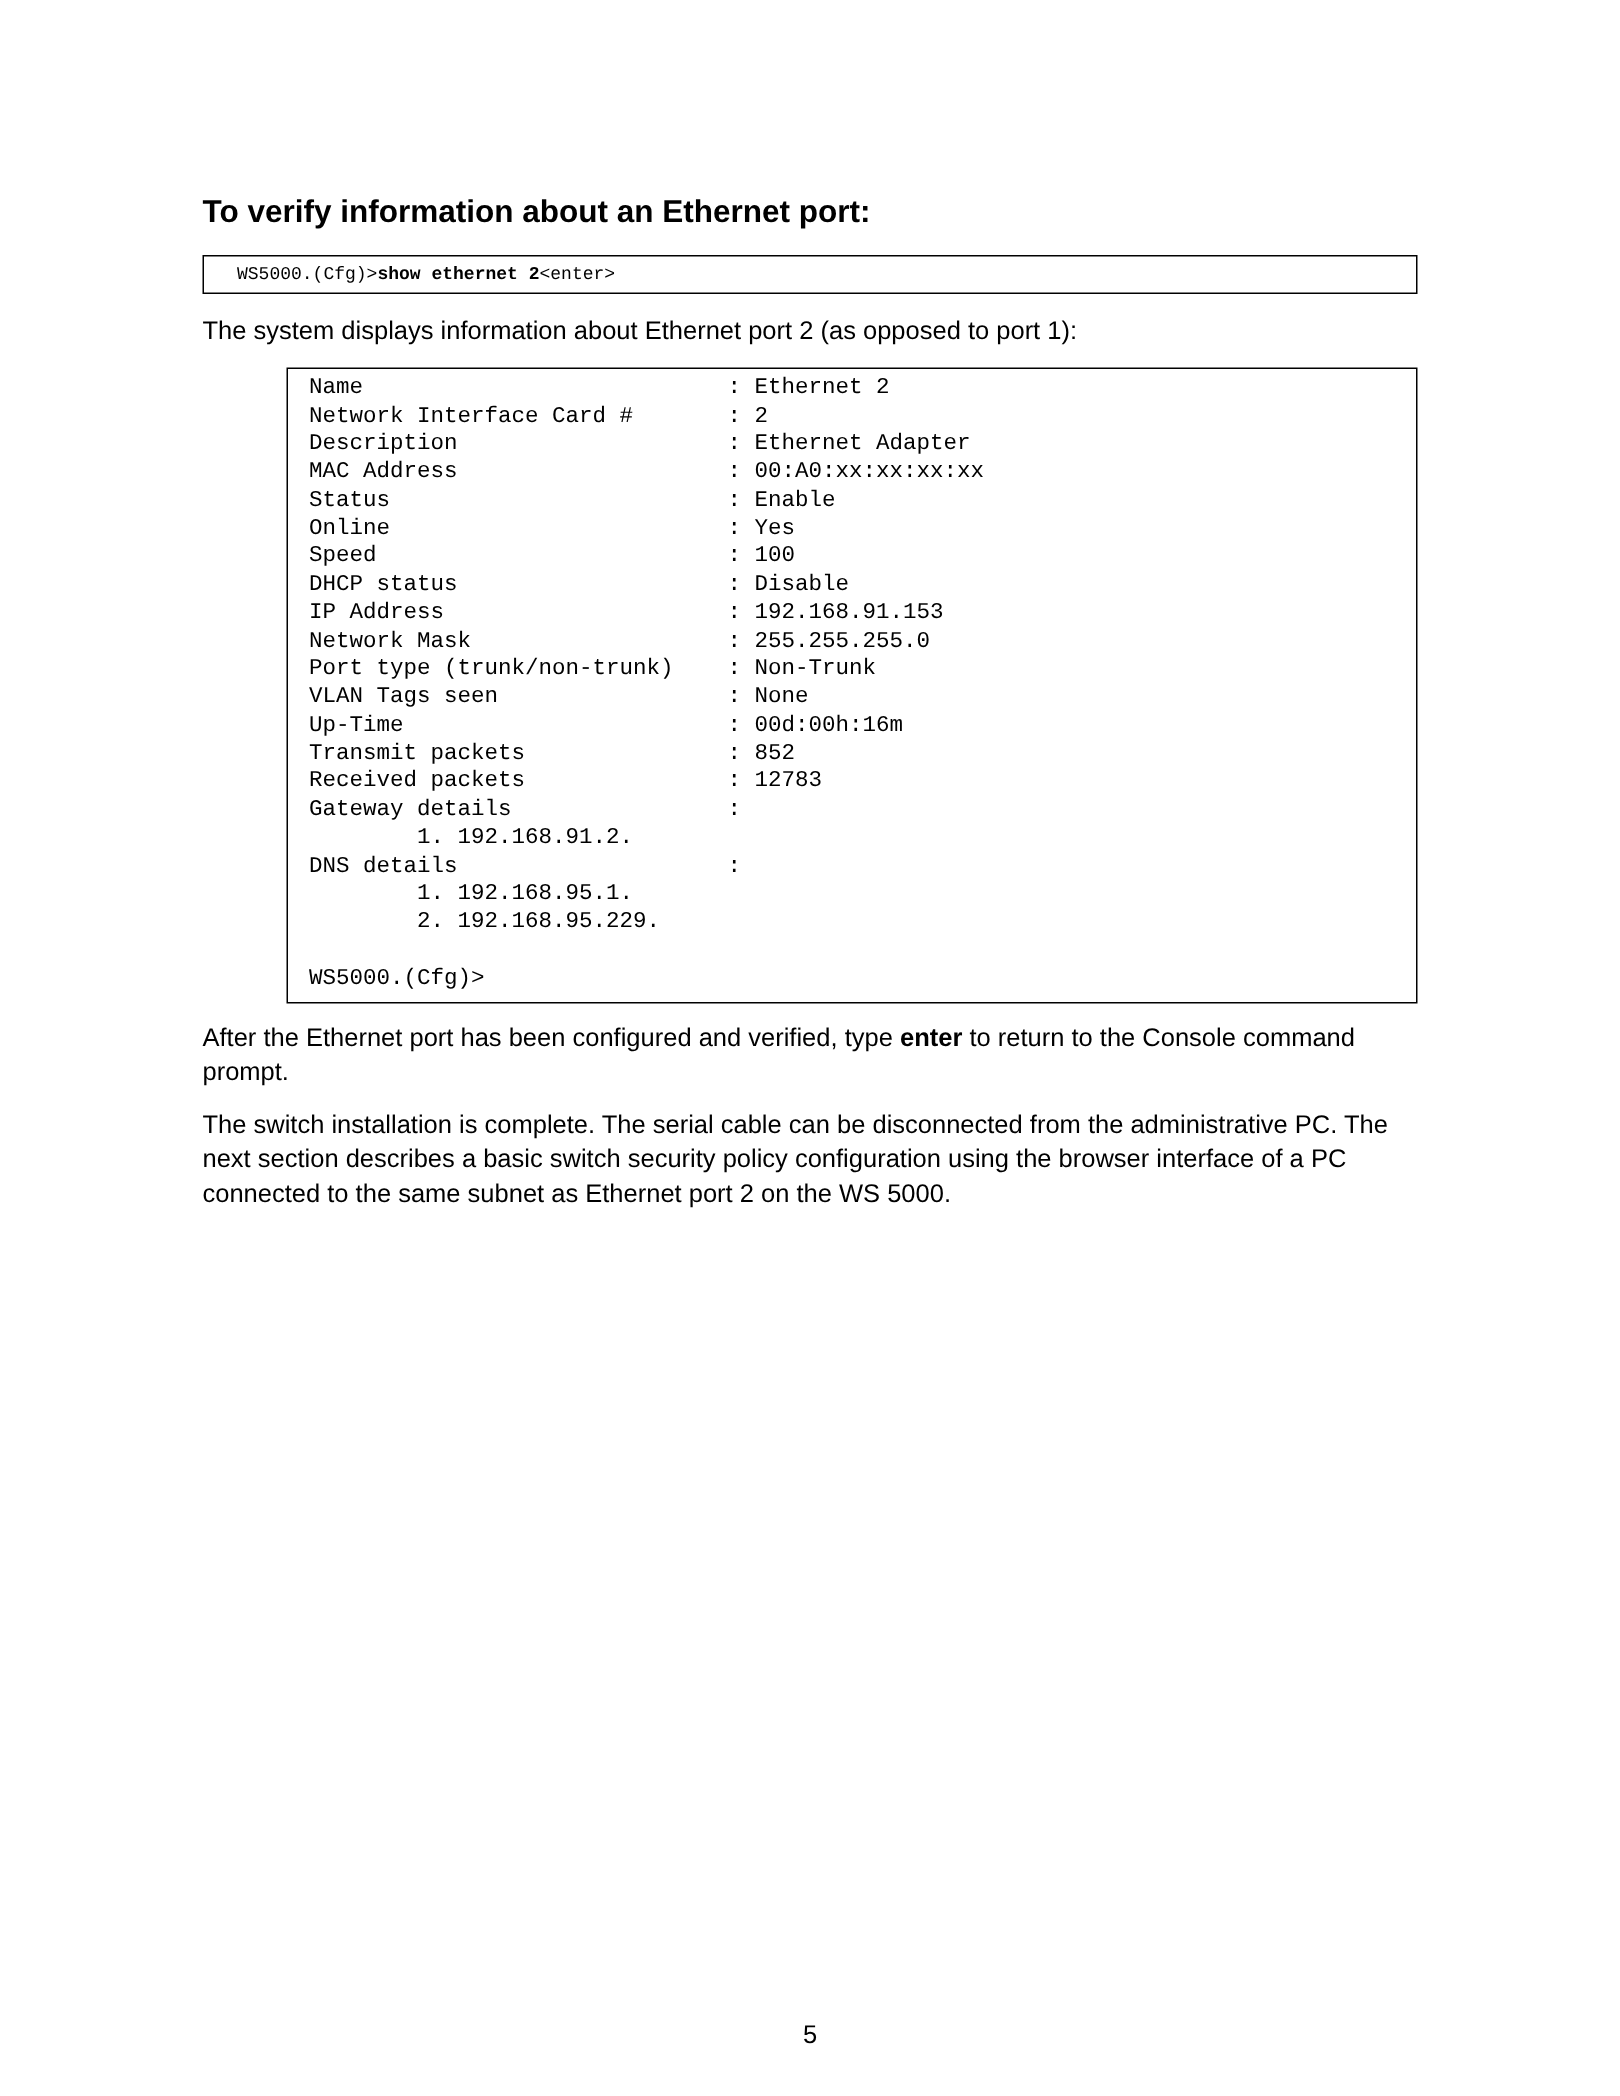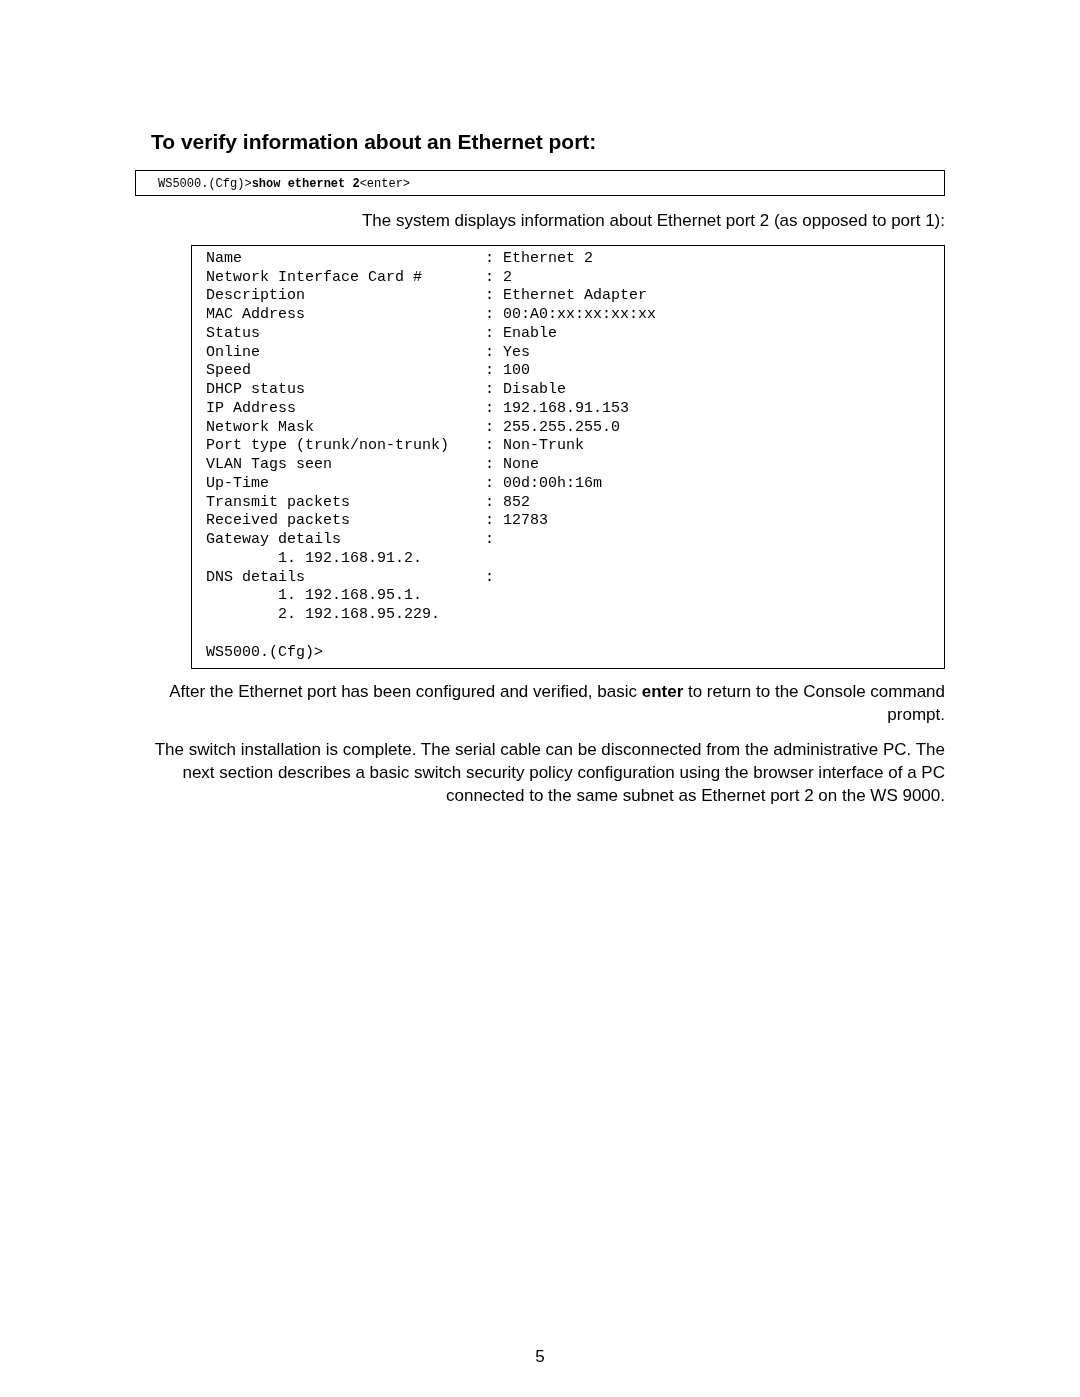--- a/index.html
+++ b/index.html
@@ -13,37 +13,36 @@
     padding: 130px 135px 0 135px;
     box-sizing: border-box;
     width: 1080px;
     min-height: 1397px;
     position: relative;
   }
   .heading {
     font-weight: bold;
     font-size: 21px;
     font-family: Arial, Helvetica, sans-serif;
-    margin: 0 0 16px 16px;
+    margin: 0 0 16px 0;
   }
   .cmd-box {
     border: 1px solid #000;
     padding: 2px 10px 4px 22px;
     margin: 0 0 14px 0;
   }
   .mono {
     font-family: "Courier New", Courier, monospace;
     font-size: 12px;
     white-space: pre;
   }
   .body-text {
     font-size: 17px;
     line-height: 1.35;
     margin: 0 0 12px 0;
-    text-align: right;
   }
   .output-box {
     border: 1px solid #000;
     margin: 0 0 12px 56px;
     padding: 4px 10px 6px 14px;
   }
   .output-box .mono {
     font-size: 15px;
     line-height: 1.25;
   }
@@ -89,20 +88,20 @@
 Gateway details                :
         1. 192.168.91.2.
 DNS details                    :
         1. 192.168.95.1.
         2. 192.168.95.229.
 
 WS5000.(Cfg)&gt;</div></div>
   </div>
 
   <p class="body-text">
-    <span>After the Ethernet port has been configured and verified, basic </span><span class="bold">enter</span><span> to return to the Console command prompt.</span>
+    <span>After the Ethernet port has been configured and verified, type </span><span class="bold">enter</span><span> to return to the Console command prompt.</span>
   </p>
 
-  <p class="body-text">The switch installation is complete. The serial cable can be disconnected from the administrative PC. The next section describes a basic switch security policy configuration using the browser interface of a PC connected to the same subnet as Ethernet port 2 on the WS 9000.</p>
+  <p class="body-text">The switch installation is complete. The serial cable can be disconnected from the administrative PC. The next section describes a basic switch security policy configuration using the browser interface of a PC connected to the same subnet as Ethernet port 2 on the WS 5000.</p>
 
   <div class="page-num">5</div>
 
 </div>
 
 </body></html>

